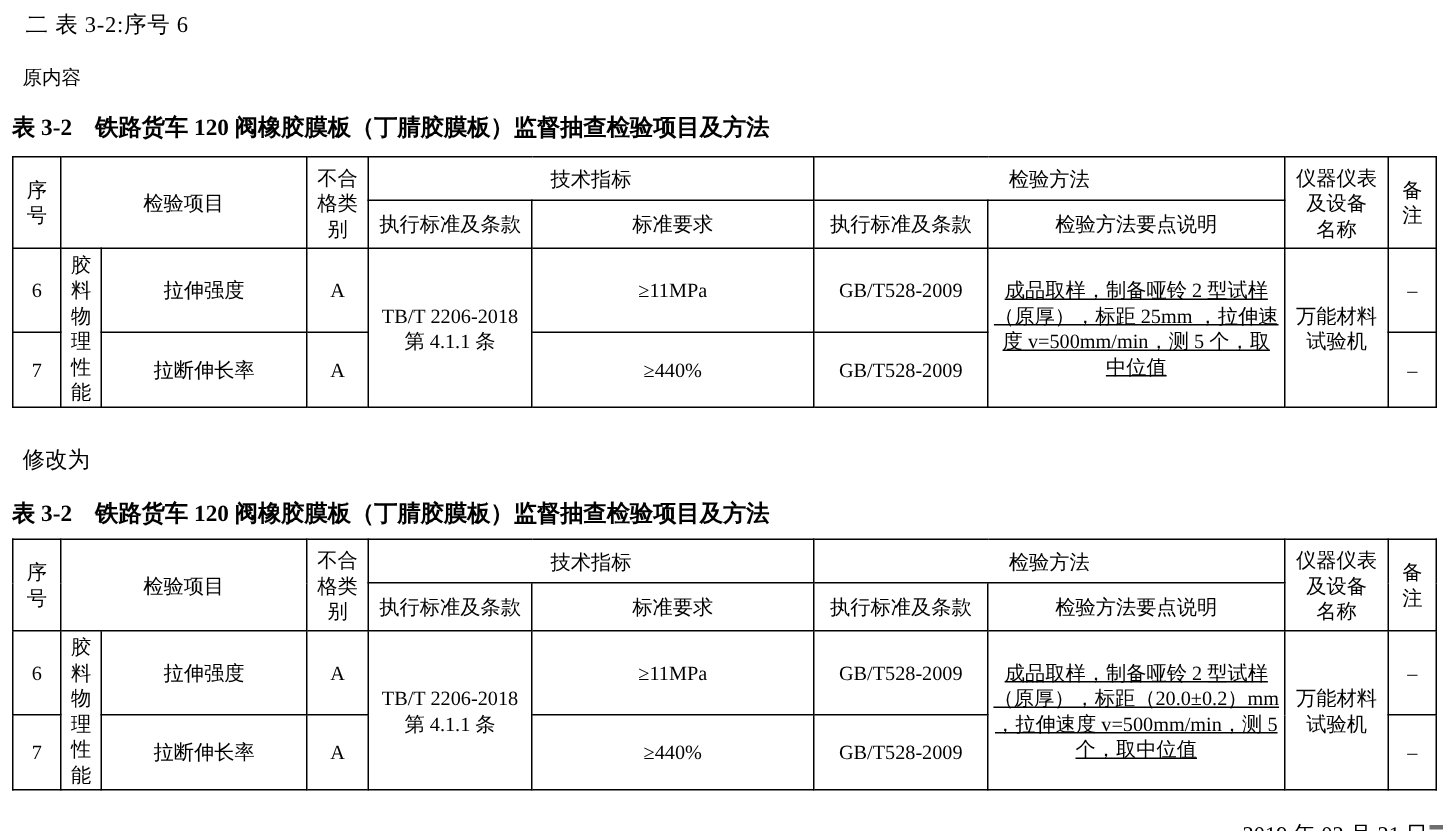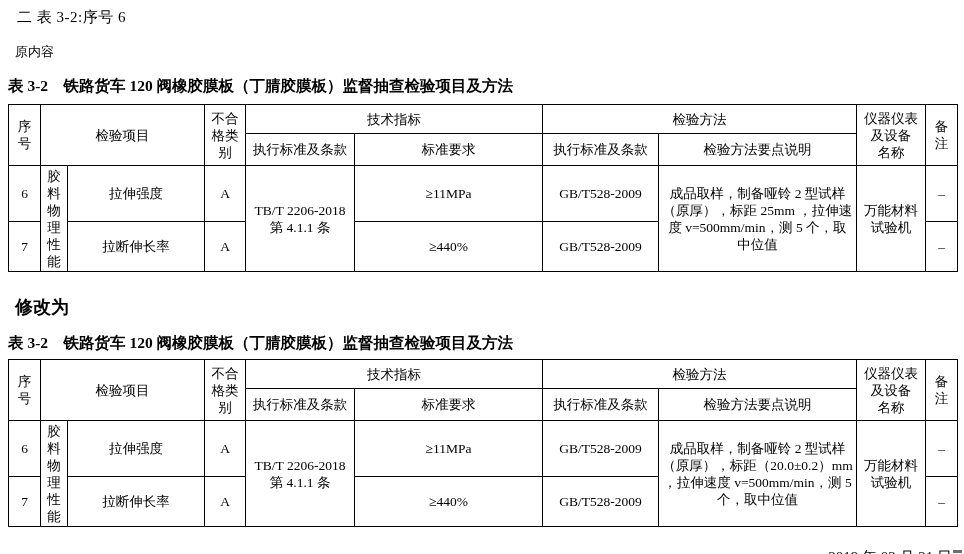--- a/index.html
+++ b/index.html
@@ -16,21 +16,21 @@
     margin: 8px 0 16px 17px;
     font-size: 15px;
     line-height: 19px;
     letter-spacing: 0.5px;
   }
   .sub-label {
     margin: 9px 0 0 15px;
     font-size: 13px;
     line-height: 17px;
   }
-  .sub-label.bold { font-weight: bold; font-size: 18px; line-height: 19px; }
+  .sub-label.bold { font-weight: normal; font-size: 15px; line-height: 19px; }
 
   .table-title {
     width: 949px;
     margin: 16px 0 0 8px;
     text-align: left;
     font-weight: bold;
     font-size: 15.5px;
     line-height: 20px;
   }
 
@@ -54,20 +54,21 @@
   tr.h2 th { height: 29px; }
   tr.r1 td { height: 53px; }
   tr.r2 td { height: 47px; }
 
   .pre { white-space: pre-line; }
   td.vgroup { padding: 0; line-height: 16px; }
   td.points {
     text-align: justify;
     padding: 2px 6px;
     line-height: 21px;
+    text-decoration: underline;
   }
   td.instrument {
     text-align: justify;
     padding: 0 5px;
     line-height: 20px;
     margin-left: 48px;
   }
 
   .doc-date {
     width: 952px;

